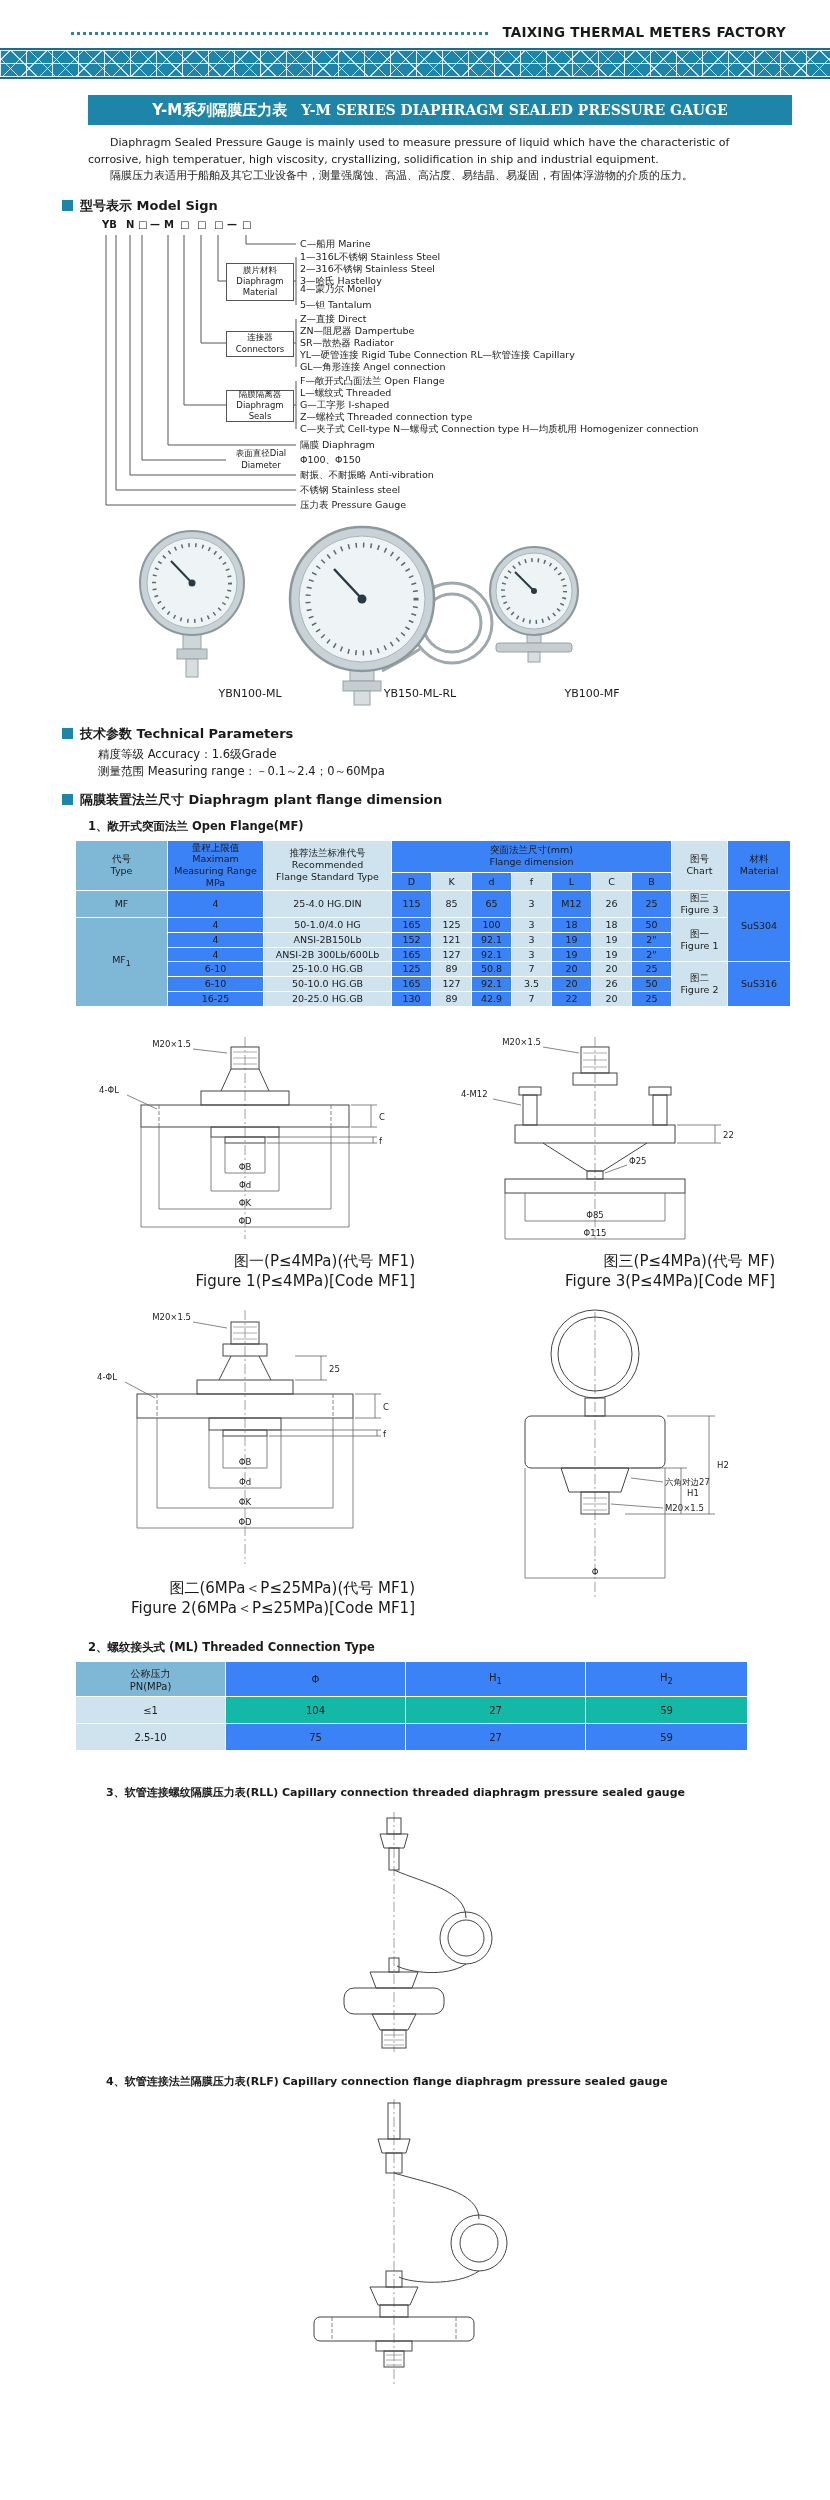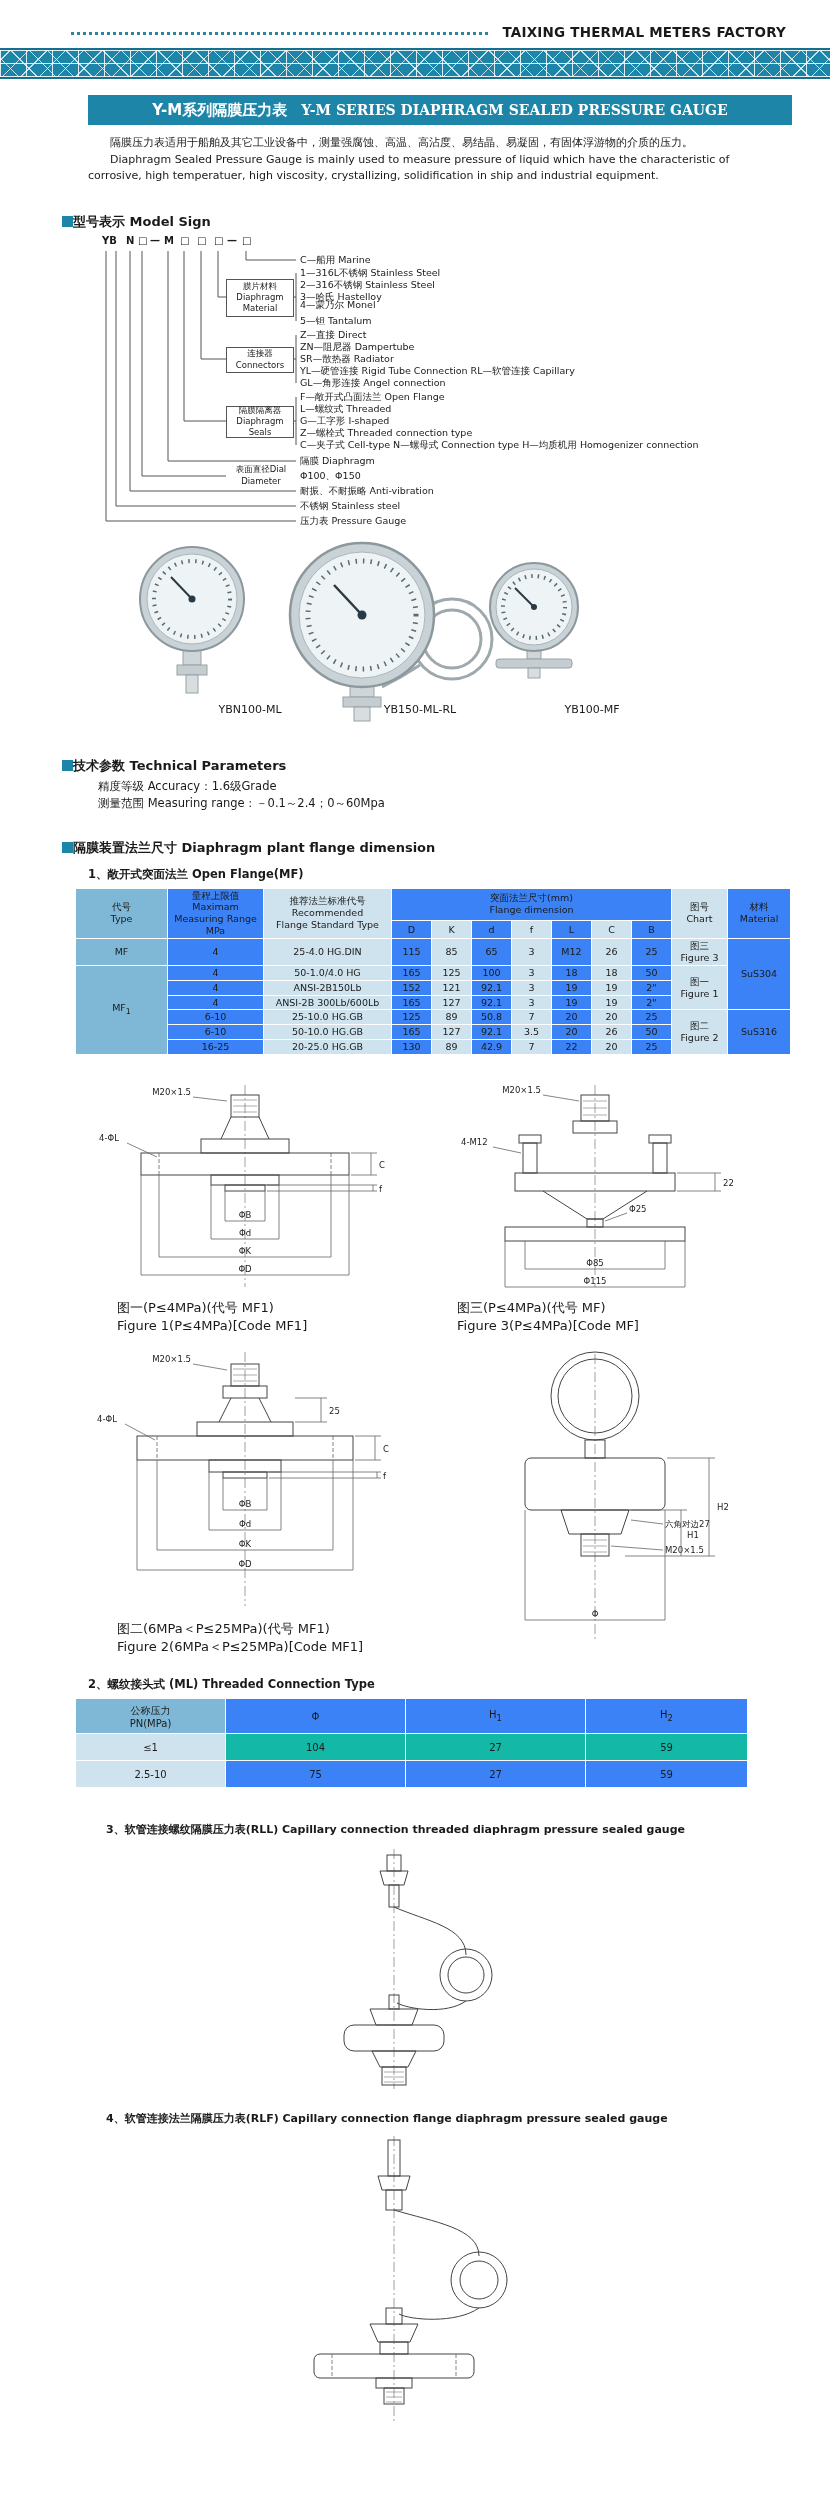--- a/index.html
+++ b/index.html
@@ -15,21 +15,21 @@
       repeating-linear-gradient(-45deg,rgba(255,255,255,.75) 0 1px,transparent 1px 13px),
       repeating-linear-gradient(90deg,rgba(255,255,255,.85) 0 1px,transparent 1px 26px),
       repeating-linear-gradient(0deg,rgba(255,255,255,.85) 0 1px,transparent 1px 13px);}
   .content{padding:14px 40px 0 58px;}
   .title-bar{background:#1d86a8;color:#fff;width:704px;margin:2px 0 10px 30px;height:30px;
     display:flex;align-items:center;justify-content:center;gap:14px;white-space:nowrap;}
   .title-bar .zh{font-size:15px;font-weight:bold;}
   .title-bar .en{font-size:14px;font-weight:bold;font-family:"DejaVu Serif","Liberation Serif",serif;}
   .intro{margin:8px 0 4px 30px;width:678px;font-size:11px;line-height:1.5;}
   .intro p{margin:0;text-indent:22px;}
-  .sec{display:flex;align-items:center;gap:0;font-size:13px;font-weight:bold;margin:28px 0 4px 4px;}
+  .sec{display:flex;align-items:center;gap:7px;font-size:13px;font-weight:bold;margin:12px 0 4px 4px;}
   .sec .sq{width:11px;height:11px;background:#1d86a8;flex:0 0 auto;}
   .param{margin:2px 0 2px 40px;font-size:11.5px;}
   .subhead{font-size:11.5px;font-weight:bold;margin:10px 0 6px 30px;}
   .subhead2{font-size:11px;font-weight:bold;margin:26px 0 6px 48px;}
   
   .model{position:relative;height:302px;margin:2px 0 0 38px;}
   .model svg{position:absolute;left:0;top:0;}
   .model .code span{position:absolute;top:0;font-size:10px;font-weight:bold;}
   .model .lbl{position:absolute;left:204px;white-space:nowrap;font-size:9.5px;}
   .model .box{position:absolute;left:130px;width:66px;border:1px solid #555;text-align:center;
@@ -44,21 +44,21 @@
   .ftable th,.ftable td{border:1.5px solid #fff;padding:1px 1px;white-space:pre-line;font-weight:normal;line-height:1.25;}
   .mltable{width:672px;margin:2px 0 0 17px;font-size:10px;}
   .mltable th,.mltable td{border:1.5px solid #fff;padding:0 2px;white-space:pre-line;font-weight:normal;height:26px;}
   .cb{background:#7fb8d6;}
   .cg{background:#3b82f6;}
   .cl2{background:#cfe3ee;}
   .cr1{background:#14b8a6;}
   
   .figrow{display:flex;margin-left:17px;}
   .figpanel{flex:0 0 auto;}
-  .figcap{font-size:13px;line-height:1.35;margin:2px 0 0 42px;}
+  .figcap{font-size:15px;line-height:1.35;margin:2px 0 0 42px;text-align:right;}
   .draw .o{stroke:#444;fill:none;stroke-width:1;}
   .draw .cl{stroke:#888;fill:none;stroke-width:.8;stroke-dasharray:10 3 2 3;}
   .draw .dim{stroke:#666;fill:none;stroke-width:.8;}
   .draw .dash{stroke:#666;fill:none;stroke-width:.8;stroke-dasharray:4 2;}
   .draw .hatch{stroke:#777;stroke-width:.6;}
   .draw text{fill:#222;font-size:8.5px;font-family:"DejaVu Sans",sans-serif;}
   .centered{display:block;margin:0 auto;}
 </style>
 </head>
 <body>
@@ -70,22 +70,22 @@
 <div class="band"></div>
 
 <div class="content">
 
   <div class="title-bar">
     <span class="zh">Y-M系列隔膜压力表</span>
     <span class="en">Y-M SERIES DIAPHRAGM SEALED PRESSURE GAUGE</span>
   </div>
 
   <div class="intro">
+    <p>Diaphragm Sealed Pressure Gauge is mainly used to measure pressure of liquid which have the characteristic of corrosive, high temperatuer, high viscosity, crystallizing, solidification in ship and industrial equipment.</p>
     <p>隔膜压力表适用于船舶及其它工业设备中，测量强腐蚀、高温、高沾度、易结晶、易凝固，有固体浮游物的介质的压力。</p>
-    <p>Diaphragm Sealed Pressure Gauge is mainly used to measure pressure of liquid which have the characteristic of corrosive, high temperatuer, high viscosity, crystallizing, solidification in ship and industrial equipment.</p>
   </div>
 
   <div class="sec">
     <span class="sq"></span>
     <span>型号表示 Model Sign</span>
   </div>
 
   <div class="model">
     <svg width="700" height="300">
       <g stroke="#555" stroke-width="1" fill="none">

